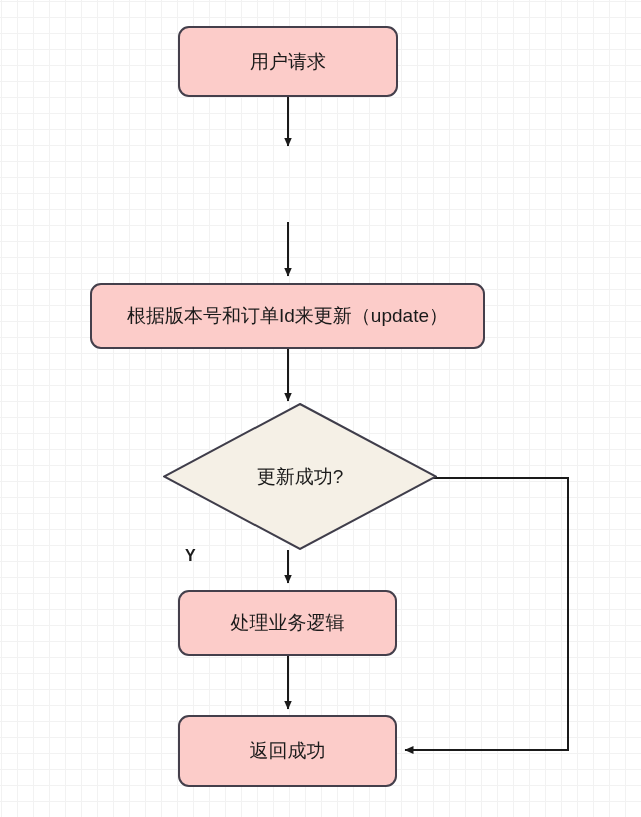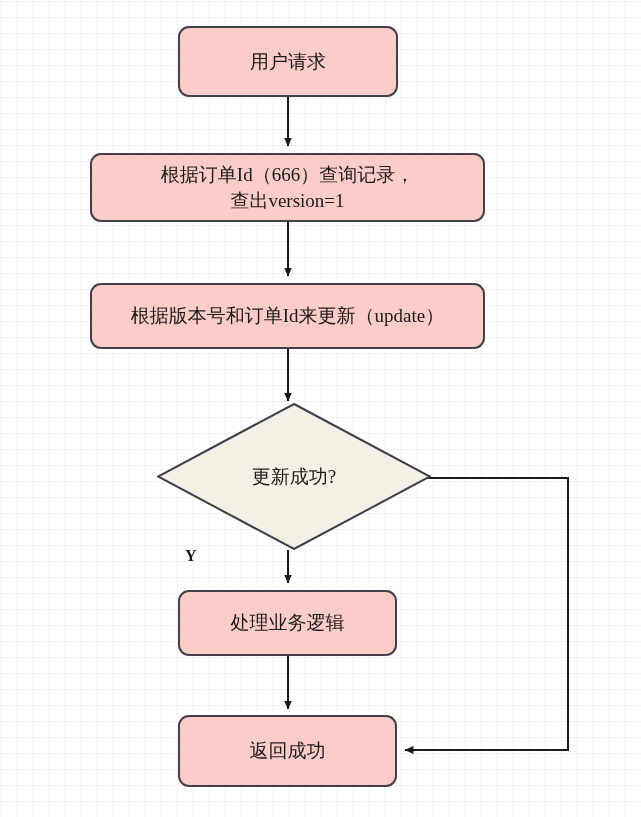--- a/index.html
+++ b/index.html
@@ -21,21 +21,21 @@
       16px 16px,
       16px 16px,
       96px 96px,
       96px 96px;
     background-position:
       1px 1px,
       1px 1px,
       1px 1px,
       1px 1px;
     overflow: hidden;
-    font-family: Liberation Serif, serif;
+    font-family: Liberation Sans, sans-serif;
   }
   .node {
     position: absolute;
     box-sizing: border-box;
     display: flex;
     align-items: center;
     justify-content: center;
     text-align: center;
     color: #1a1a1a;
     line-height: 1.35;
@@ -114,30 +114,26 @@
 
     <g>
       <path d="M425,478 L568,478 L568,750 L405,750" fill="none" stroke="#1a1a1a" stroke-width="2" marker-end="url(#arrow)"></path>
     </g>
   </svg>
 
   <div class="node proc" style="left:178px; top:26px; width:220px; height:71px;">
     <span class="txt">用户请求</span>
   </div>
 
-  <div class="node proc" style="left:90px; top:153px; width:395px; height:69px;">
-    <span class="txt">根据订单Id（666）查询记录，
-查出version=1</span>
-  </div>
 
   <div class="node proc" style="left:90px; top:283px; width:395px; height:66px;justify-content:center;">
     <span class="txt">根据版本号和订单Id来更新（update）</span>
   </div>
 
-  <div class="decision-wrap" style="left:157px; top:403px; width:274px; height:147px;">
+  <div class="decision-wrap" style="left:163px; top:403px; width:274px; height:147px;">
     <svg class="decision-svg" width="274" height="147">
       <polygon points="137,1 273,73.5 137,146 1,73.5" fill="#f5f0e6" stroke="#3f3d4a" stroke-width="2"></polygon>
     </svg>
     <span class="decision-label">更新成功?</span>
   </div>
 
   <div class="edge-label" style="left:185px; top:547px;">Y</div>
 
   <div class="node proc" style="left:178px; top:590px; width:219px; height:66px;">
     <span class="txt">处理业务逻辑</span>

